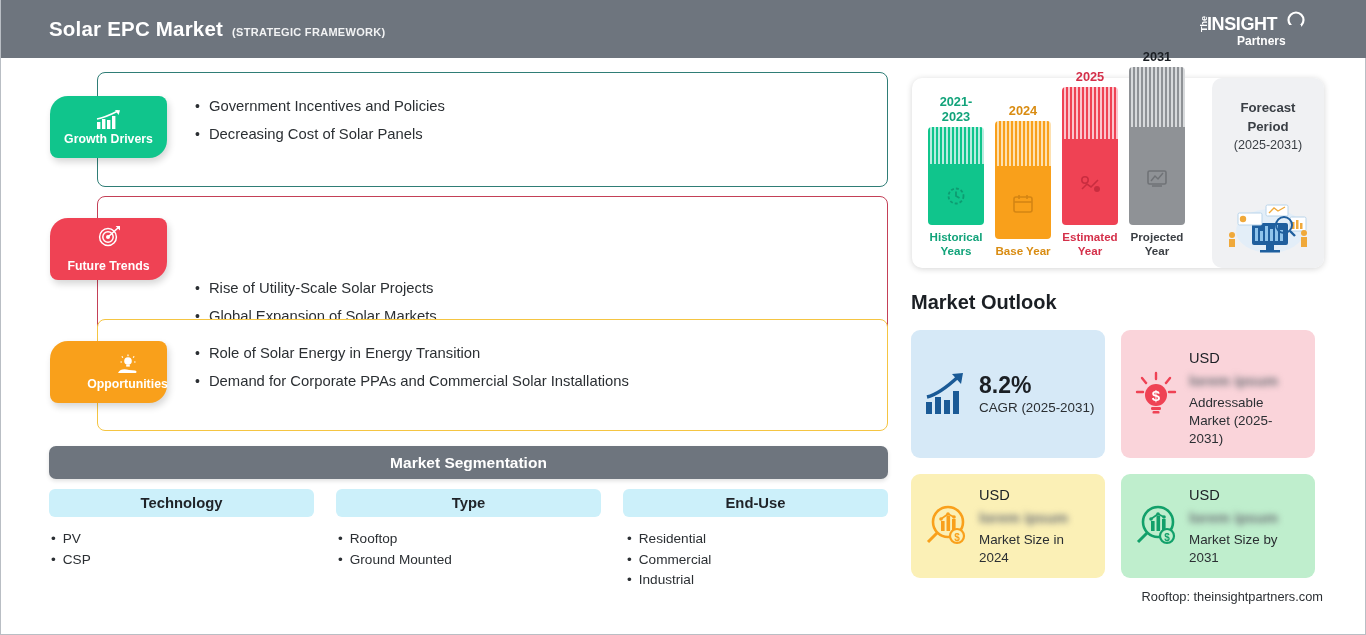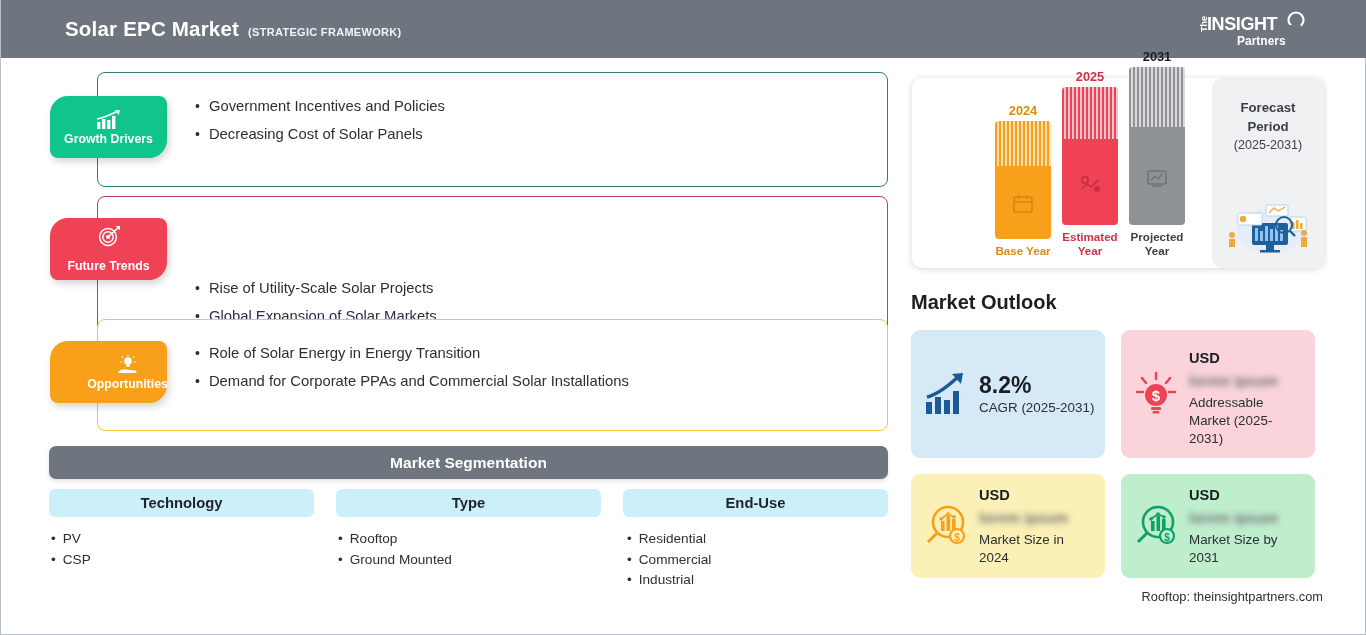--- a/index.html
+++ b/index.html
@@ -11,21 +11,21 @@
   .page {
     position: relative; width: 1366px; height: 635px;
     background: #fff; border: 1px solid #b9bec4; border-top: none;
   }
 
   
   .header {
     position: absolute; left: 0; top: 0; width: 1366px; height: 58px;
     background: #6e757e; display: flex; align-items: center;
   }
-  .header-title-wrap { display: flex; align-items: baseline; margin-left: 64px; }
+  .header-title-wrap { display: flex; align-items: baseline; margin-left: 48px; }
   .header-title { color: #fff; font-size: 20.5px; font-weight: bold; letter-spacing: .2px; }
   .header-sub { color: #f2f3f4; font-size: 11px; font-weight: bold; margin-left: 9px; letter-spacing: .3px; }
 
   .logo { position: absolute; right: 56px; top: 8px; width: 118px; height: 42px; }
 
   
   .left-col { position: absolute; left: 0; top: 58px; width: 905px; height: 577px; }
 
   .row { position: absolute; left: 96px; width: 791px; }
   .row .box {
@@ -136,21 +136,21 @@
   .kpi-blue   { left: 5px;   top: 272px; width: 194px; height: 128px; background: #d6e9f7; }
   .kpi-pink   { left: 215px; top: 272px; width: 194px; height: 128px; background: #fad4da; }
   .kpi-yellow { left: 5px;   top: 416px; width: 194px; height: 104px; background: #fbf0b6; }
   .kpi-green  { left: 215px; top: 416px; width: 194px; height: 104px; background: #bfeecd; }
 
   .kpi-inner { display: flex; align-items: center; height: 100%; padding: 0 10px; }
   .kpi-icon { flex: 0 0 auto; width: 50px; height: 50px; margin-right: 8px; }
   .kpi-text { flex: 1 1 auto; }
   .kpi-big { font-size: 23px; font-weight: bold; color: #1b1f24; line-height: 27px; }
   .kpi-cap { font-size: 13.4px; color: #2b2f33; line-height: 18px; }
-  .kpi-usd { font-size: 14.6px; font-weight: bold; color: #1b1f24; line-height: 20px; }
+  .kpi-usd { font-size: 14.6px; font-weight: normal; color: #1b1f24; line-height: 20px; }
   .kpi-blur {
     font-size: 15px; font-weight: bold; color: #6c7076;
     filter: blur(3.4px); line-height: 21px; margin: 2px 0 3px 0; user-select: none;
   }
   .kpi-pink .kpi-inner { align-items: flex-start; padding-top: 18px; }
   .kpi-pink .kpi-icon { margin-top: 22px; }
 
   .source {
     position: absolute; right: 44px; top: 531px;
     font-size: 12.8px; color: #2b2f33;
@@ -313,20 +313,33 @@
         </div>
       </div>
     </div>
   </div>
 
   <div class="right-col">
 
     <div class="forecast-card">
       <div class="bars-area">
 
+        <div class="bar-group bg-1">
+          <div class="bar-year" style="color:#12a37a">2021-2023</div>
+          <div class="bar" style="height:98px">
+            <div class="striped" style="background:repeating-linear-gradient(90deg,#10c58c 0 2px,#b9ece0 2px 4px)"></div>
+            <div class="solid" style="background:#10c58c">
+              <svg class="bar-glyph" viewBox="0 0 26 22">
+                <circle cx="13" cy="11" r="7.5" fill="none" stroke="#0a6b52" stroke-width="1.8" stroke-dasharray="3 2"></circle>
+                <path d="M13 6.5 L13 11 L16.5 13" stroke="#0a6b52" stroke-width="1.8" fill="none"></path>
+              </svg>
+            </div>
+          </div>
+          <div class="bar-label" style="color:#12a37a">Historical Years</div>
+        </div>
 
         <div class="bar-group bg-2">
           <div class="bar-year" style="color:#d98c12">2024</div>
           <div class="bar" style="height:118px">
             <div class="striped" style="background:repeating-linear-gradient(90deg,#f9a01b 0 2px,#fde0b0 2px 4px)"></div>
             <div class="solid" style="background:#f9a01b">
               <svg class="bar-glyph" viewBox="0 0 26 22">
                 <rect x="4" y="4" width="18" height="15" rx="2" fill="none" stroke="#a8650a" stroke-width="1.6"></rect>
                 <line x1="4" y1="9" x2="22" y2="9" stroke="#a8650a" stroke-width="1.6"></line>
                 <line x1="9" y1="2" x2="9" y2="6" stroke="#a8650a" stroke-width="1.6"></line>

